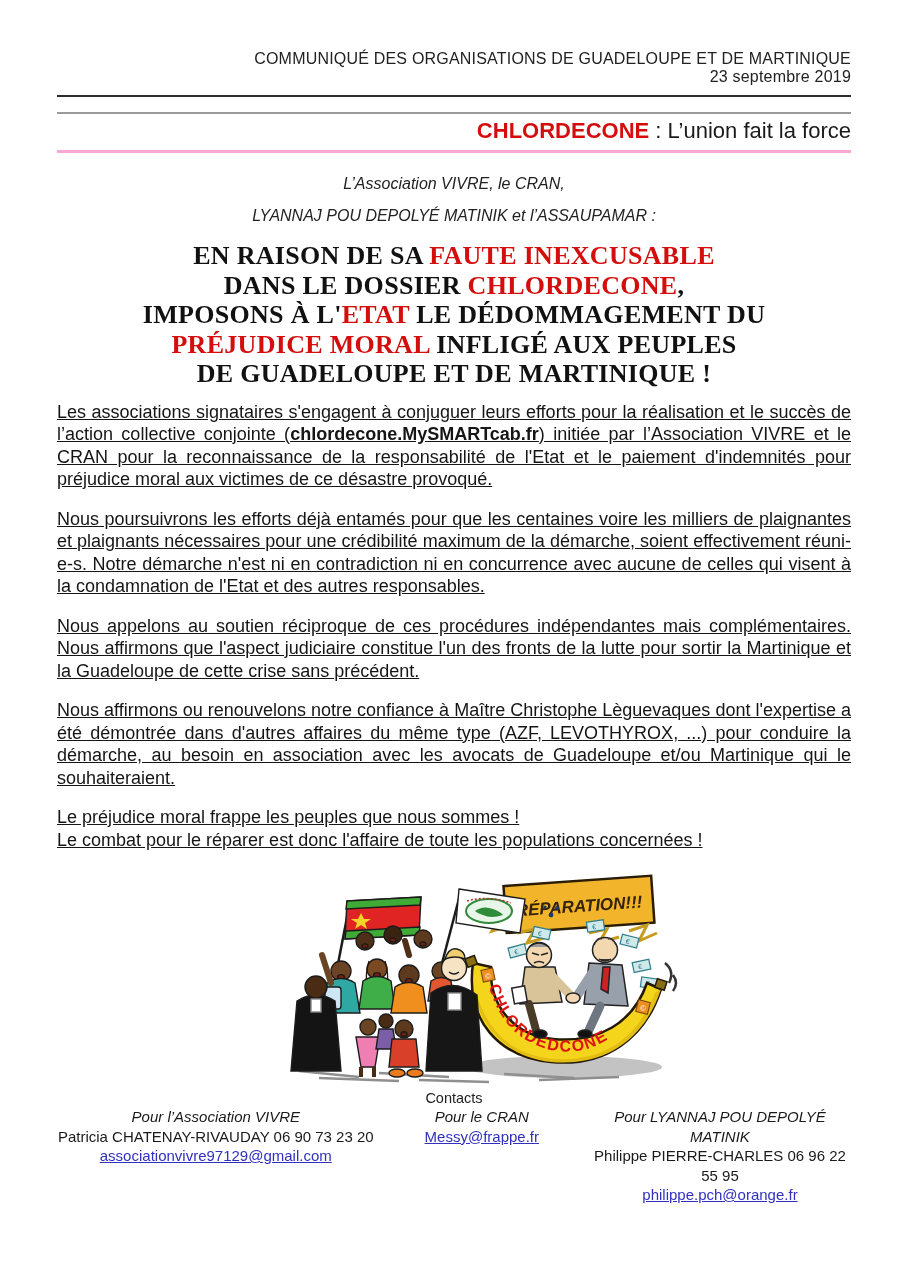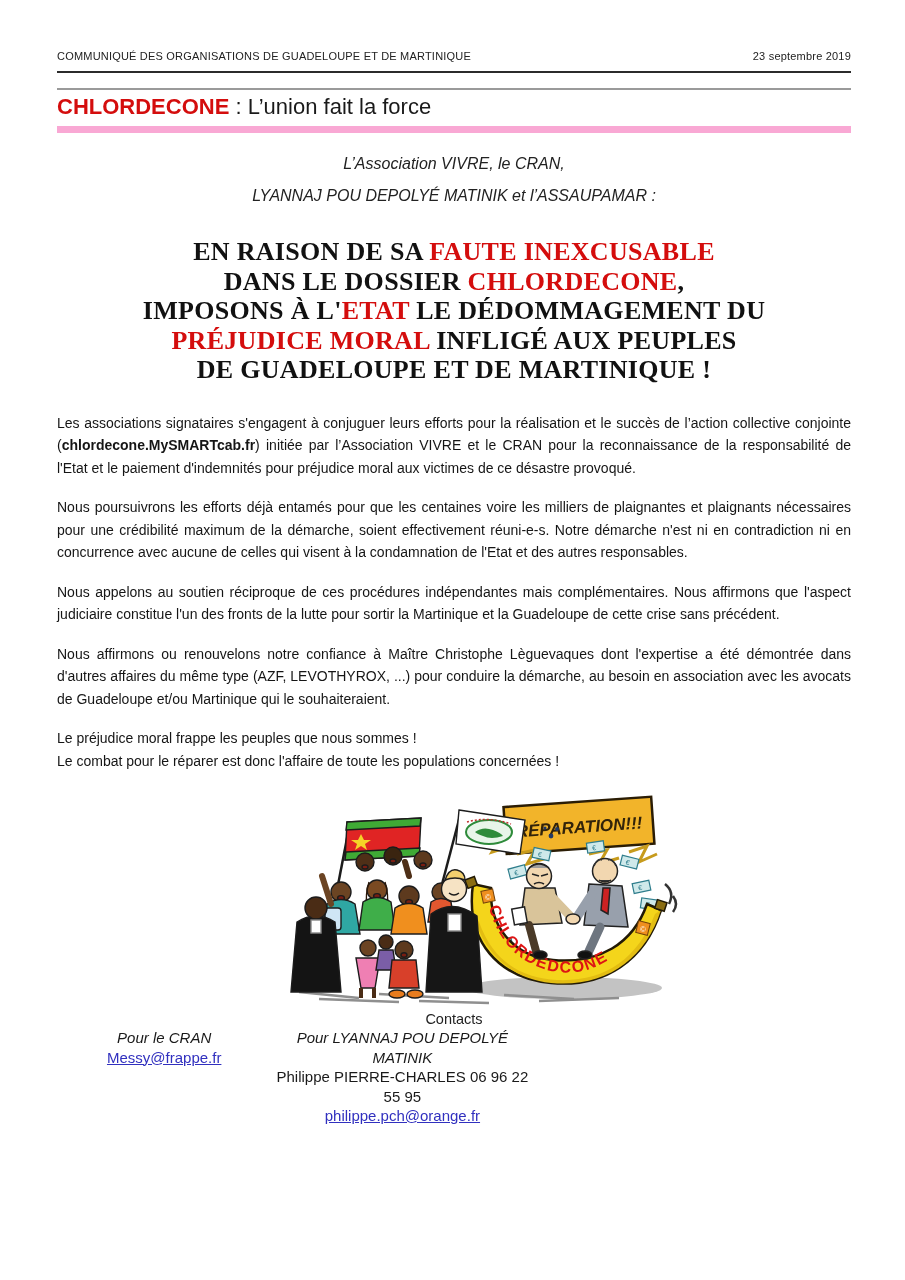--- a/index.html
+++ b/index.html
@@ -2,35 +2,35 @@
 <html lang="fr"><head>
 <meta charset="utf-8">
 <style>
   html,body{margin:0;padding:0;background:#e9e9e9;}
   .page{
     width:905px;height:1280px;background:#ffffff;margin:0 auto;
     box-sizing:border-box;padding:50px 54px 0 57px;position:relative;overflow:hidden;
     font-family:"Liberation Sans",sans-serif;color:#1a1a1a;
   }
   
-  .doc-header{display:flex;justify-content:space-between;align-items:flex-end;
-    font-size:11px;letter-spacing:.2px;color:#222;}
+  .doc-header{display:flex;justify-content:flex-end;align-items:flex-end;
+    font-size:16px;letter-spacing:.2px;color:#222;flex-direction:column;}
   .header-rule{height:2px;background:#2b2b2b;margin-top:9px;}
   
-  .banner{margin-top:15px;border-top:2px solid #9a9a9a;border-bottom:7px solid #f9a8d4;
-    text-align:left;padding:4px 0 6px;font-size:22px;color:#1a1a1a;}
+  .banner{margin-top:15px;border-top:2px solid #9a9a9a;border-bottom:3px solid #f9a8d4;
+    text-align:right;padding:4px 0 6px;font-size:22px;color:#1a1a1a;}
   .banner .brand{font-weight:bold;}
   
   .orgs{margin-top:15px;text-align:center;font-style:italic;font-size:16px;line-height:32px;color:#222;}
   
-  .headline{margin-top:25px;text-align:center;font-family:"Liberation Serif",serif;
+  .headline{margin-top:9px;text-align:center;font-family:"Liberation Serif",serif;
     font-weight:bold;font-size:26px;line-height:29.5px;letter-spacing:.3px;color:#111;}
   .red{color:#d40d0d;}
   
-  .bodytext{margin-top:27px;font-size:14px;line-height:22.5px;text-align:justify;color:#151515;}
+  .bodytext{margin-top:12px;font-size:18px;line-height:22.5px;text-align:justify;color:#151515;text-decoration:underline;}
   .bodytext p{margin:0 0 17px 0;}
   .bodytext p.exclaim{margin-bottom:20px;text-align:left;}
   .bodytext .b{font-weight:bold;}
   
   .cartoon{margin:14px 0 0 0;display:flex;justify-content:center;transform:translateX(32px);}
   
   .contacts{margin-top:4px;}
   .contacts-heading{text-align:center;font-size:14.5px;color:#222;}
   .contacts-row{display:flex;margin-top:1px;}
   .ccol{text-align:center;font-size:15px;line-height:19.5px;}
@@ -245,20 +245,25 @@
         <path d="M156,88 q4,-12 12,-10 q8,2 8,10 q-10,-4 -20,0 Z" fill="#f2cf6e"></path>
         <path d="M160,101 q5,4 10,0" fill="none"></path>
         <rect x="159" y="122" width="13" height="17" fill="#ffffff" stroke="#888"></rect>
       </g>
     </svg>
   </figure>
 
   <footer class="contacts">
     <div class="contacts-heading">Contacts</div>
     <div class="contacts-row">
+      <div class="ccol c1">
+        <div class="org">Pour l’Association VIVRE</div>
+        <div>Patricia CHATENAY-RIVAUDAY 06 90 73 23 20</div>
+        <a href="#">associationvivre97129@gmail.com</a>
+      </div>
       <div class="ccol c2">
         <div class="org">Pour le CRAN</div>
         <a href="#">Messy@frappe.fr</a>
       </div>
       <div class="ccol c3">
         <div class="org">Pour LYANNAJ  POU DEPOLYÉ MATINIK</div>
         <div>Philippe PIERRE-CHARLES 06 96 22 55 95</div>
         <a href="#">philippe.pch@orange.fr</a>
       </div>
     </div>

